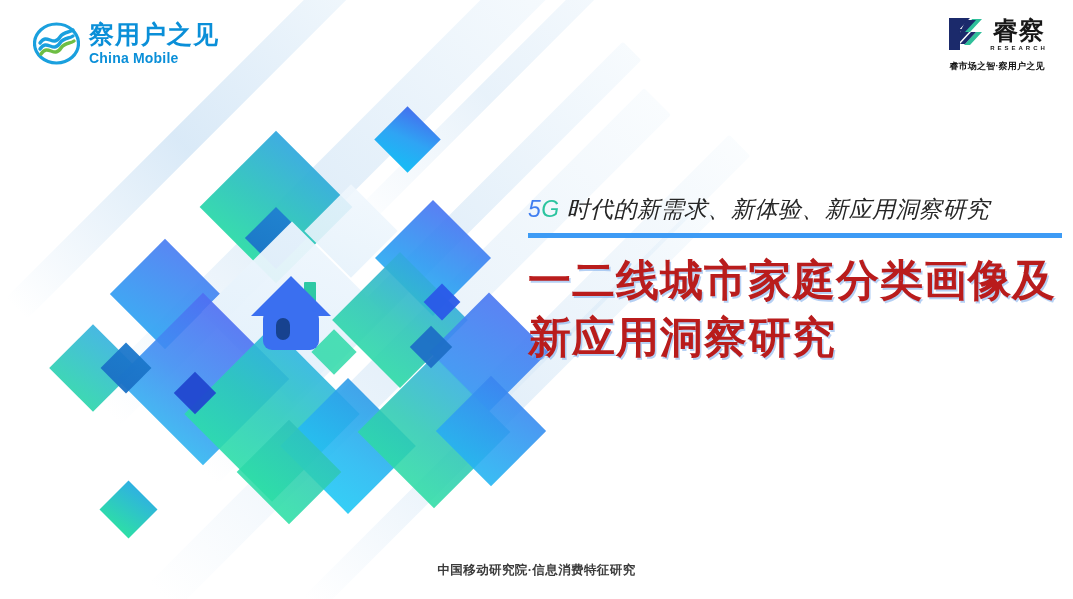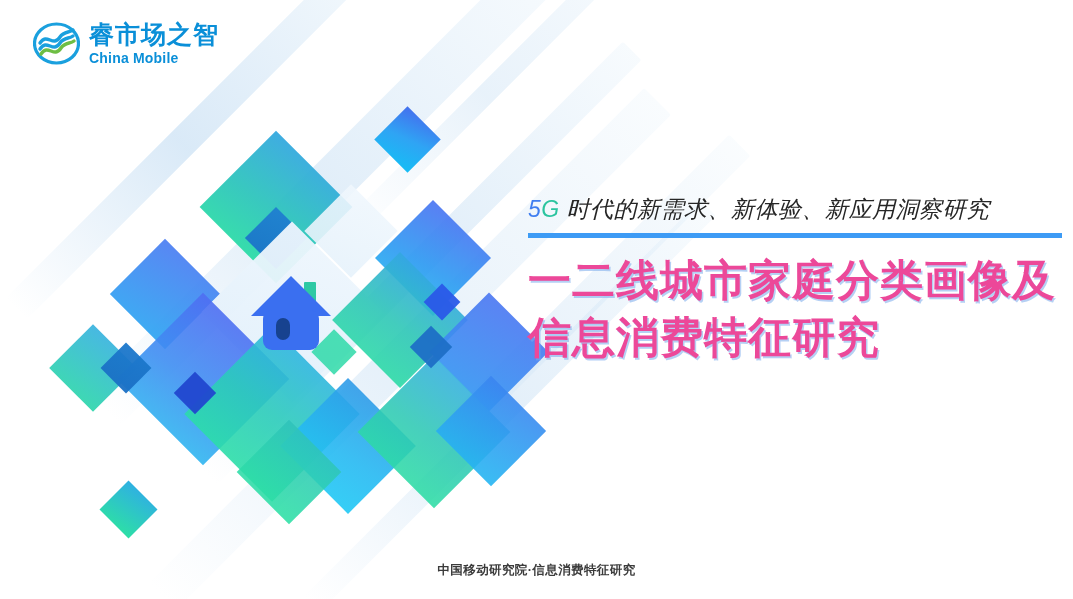--- a/index.html
+++ b/index.html
@@ -142,21 +142,21 @@
   #rule {
     margin-top: 9px;
     height: 5px;
     width: 534px;
     background: #3d9bf5;
   }
   #main-title {
     margin-top: 14px;
     font-size: 43px;
     font-weight: 900;
-    color: #ec4899;
+    color: #b91c1c;
     line-height: 1.33;
     letter-spacing: 1px;
     text-shadow: 1.5px 1.5px 0 rgba(120,170,235,.55);
   }
   #main-title div { white-space: nowrap; }
 
   
   #footer {
     position: absolute;
     left: 0;
@@ -263,30 +263,45 @@
   </svg>
 
   <div id="cm-logo">
     <svg width="47" height="47" viewBox="0 0 47 47">
       <ellipse cx="23.5" cy="23.5" rx="22" ry="19.5" fill="none" stroke="#1aa0de" stroke-width="3.2"></ellipse>
       <path d="M7 29 C14 18, 20 34, 27 23 C31 17, 36 19, 40 16" fill="none" stroke="#1aa0de" stroke-width="3.4" stroke-linecap="round"></path>
       <path d="M7 23 C14 12, 20 28, 27 17 C31 11, 36 13, 40 10" fill="none" stroke="#1aa0de" stroke-width="3.4" stroke-linecap="round"></path>
       <path d="M8 34 C15 23, 21 39, 28 28 C32 22, 37 24, 41 21" fill="none" stroke="#6ebe44" stroke-width="3.4" stroke-linecap="round"></path>
     </svg>
     <div class="cm-text-wrap">
-      <div class="cm-cn">睿市场之智</div>
+      <div class="cm-cn">察用户之见</div>
       <div class="cm-en">China Mobile</div>
     </div>
   </div>
 
+  <div id="rc-logo">
+    <div class="rc-top">
+      <svg width="40" height="40" viewBox="0 0 40 40">
+        <path d="M3 4 H14 V36 H3 Z" fill="#1b2a6b"></path>
+        <path d="M12 4 H24 L12 17 H24 L12 30 V20 L18 15 H12 Z" fill="#1b2a6b"></path>
+        <path d="M26 5 L36 5 L24 18 L36 18 L24 31 L18 31 L30 18 L18 18 Z" fill="#2fbf9a"></path>
+        <path d="M20 6 L30 6 L19 18 L30 18 L19 30 L14 30 L25 18 L14 18 Z" fill="#1b2a6b"></path>
+      </svg>
+      <div class="rc-word">
+        <div class="rc-cn">睿察</div>
+        <div class="rc-en">RESEARCH</div>
+      </div>
+    </div>
+    <div class="rc-tag">睿市场之智·察用户之见</div>
+  </div>
 
   <div id="title-block">
     <div id="subtitle"><span class="five">5</span><span class="gee">G</span><span> 时代的新需求、新体验、新应用洞察研究</span></div>
     <div id="rule"></div>
     <div id="main-title">
       <div>一二线城市家庭分类画像及</div>
-      <div>信息消费特征研究</div>
+      <div>新应用洞察研究</div>
     </div>
   </div>
 
   <div id="footer">中国移动研究院·信息消费特征研究</div>
 
 </div>
 
 </body></html>

